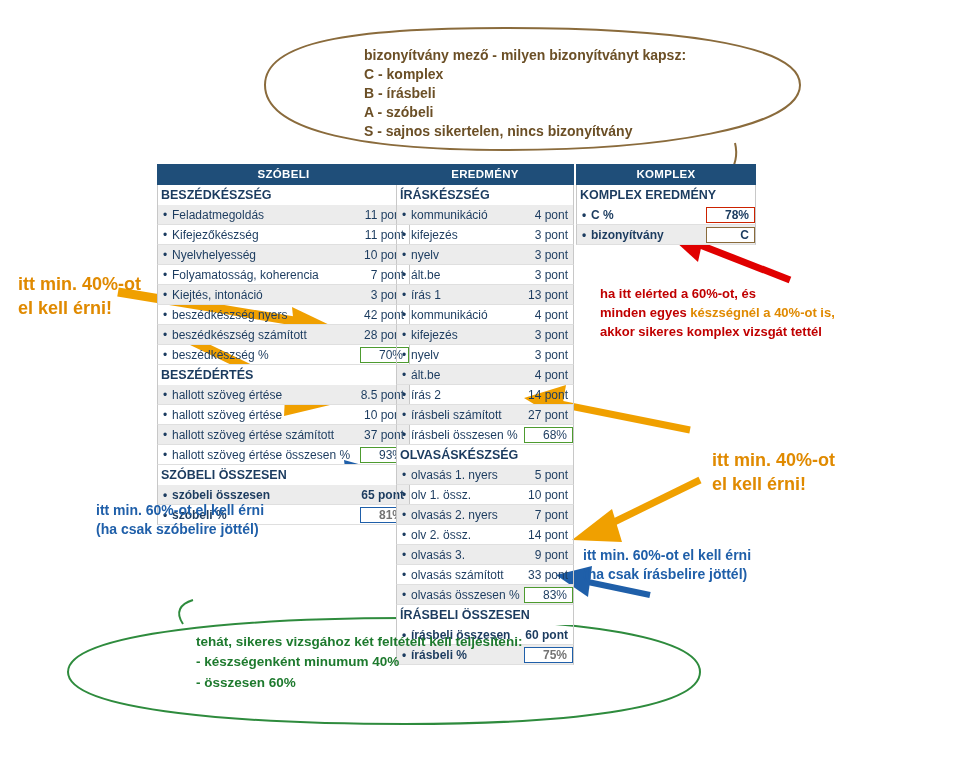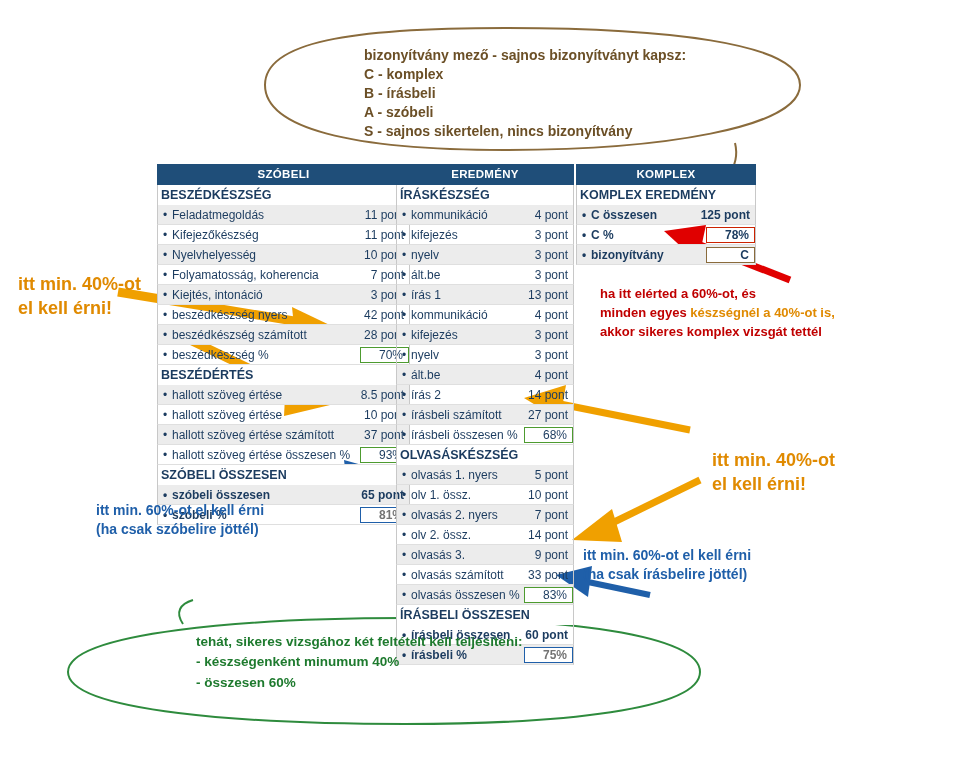--- a/index.html
+++ b/index.html
@@ -102,21 +102,21 @@
     <polygon points="380,470 344,460 348,492" fill="#1f5fa9"></polygon>
   </g>
 
   <g>
     <path d="M650,595 L588,582" stroke="#1f5fa9" stroke-width="6" fill="none"></path>
     <polygon points="556,575 592,566 588,597" fill="#1f5fa9"></polygon>
   </g>
 </svg>
 
 <div class="callout c-brown" style="left:364px;top:46px;">
-  <div>bizonyítvány mező - sajnos bizonyítványt kapsz:</div>
+  <div>bizonyítvány mező - milyen bizonyítványt kapsz:</div>
   <div>C - komplex</div>
   <div>B - írásbeli</div>
   <div>A - szóbeli</div>
   <div>S - sajnos sikertelen, nincs bizonyítvány</div>
 </div>
 
 <div class="col" style="left:140px;top:164px;width:253px;padding-left:17px;">
   <div class="col-head">SZÓBELI</div>
 
   <div class="sect">BESZÉDKÉSZSÉG</div>
@@ -272,24 +272,20 @@
     </div>
   <div class="row alt bold box-blue">
       <span class="lbl"><span class="bullet">•</span><span>írásbeli %</span></span>
       <span class="val">75%</span>
     </div>
 </div>
 
 <div class="col" style="left:576px;top:164px;width:180px;">
   <div class="col-head">KOMPLEX</div>
   <div class="sect">KOMPLEX EREDMÉNY</div>
-  <div class="row alt bold">
-      <span class="lbl"><span class="bullet">•</span><span>C összesen</span></span>
-      <span class="val">125 pont</span>
-    </div>
   <div class="row bold box-red">
       <span class="lbl"><span class="bullet">•</span><span>C %</span></span>
       <span class="val">78%</span>
     </div>
   <div class="row alt bold box-brown">
       <span class="lbl"><span class="bullet">•</span><span>bizonyítvány</span></span>
       <span class="val">C</span>
     </div>
 </div>
 

